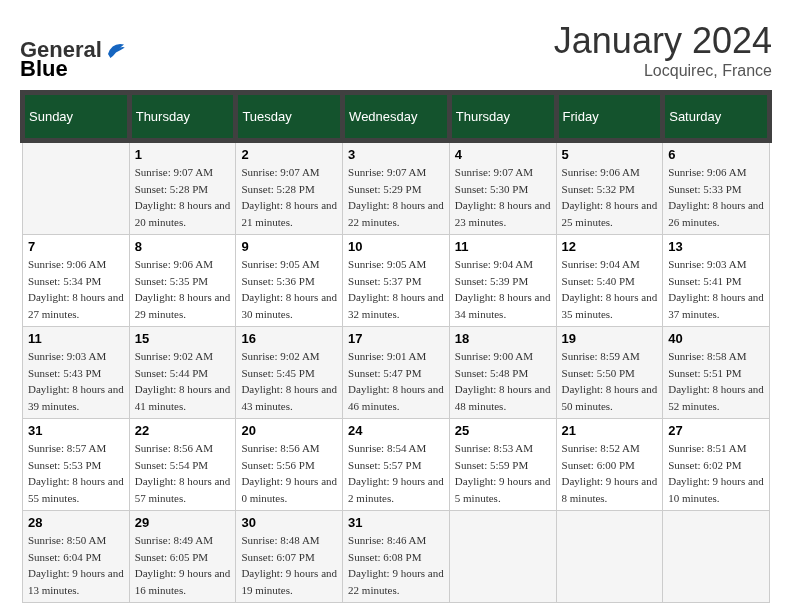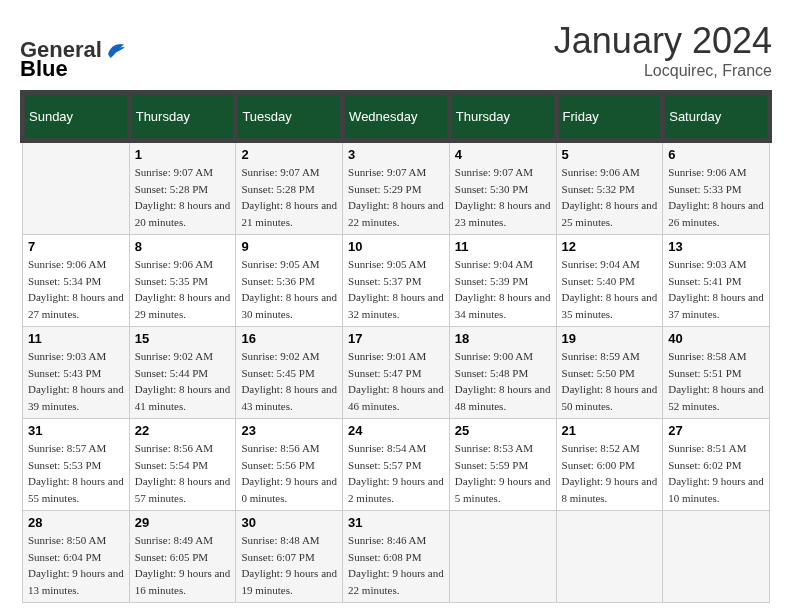--- a/index.html
+++ b/index.html
@@ -208,21 +208,21 @@
       <tr>
         <td>
           <span class="day-number">31</span>
           <div class="day-info">Sunrise: 8:57 AM<br>Sunset: 5:53 PM<br>Daylight: 8 hours and 55 minutes.</div>
         </td>
         <td>
           <span class="day-number">22</span>
           <div class="day-info">Sunrise: 8:56 AM<br>Sunset: 5:54 PM<br>Daylight: 8 hours and 57 minutes.</div>
         </td>
         <td>
-          <span class="day-number">23</span>
+          <span class="day-number">20</span>
           <div class="day-info">Sunrise: 8:56 AM<br>Sunset: 5:56 PM<br>Daylight: 9 hours and 0 minutes.</div>
         </td>
         <td>
           <span class="day-number">24</span>
           <div class="day-info">Sunrise: 8:54 AM<br>Sunset: 5:57 PM<br>Daylight: 9 hours and 2 minutes.</div>
         </td>
         <td>
           <span class="day-number">25</span>
           <div class="day-info">Sunrise: 8:53 AM<br>Sunset: 5:59 PM<br>Daylight: 9 hours and 5 minutes.</div>
         </td>

